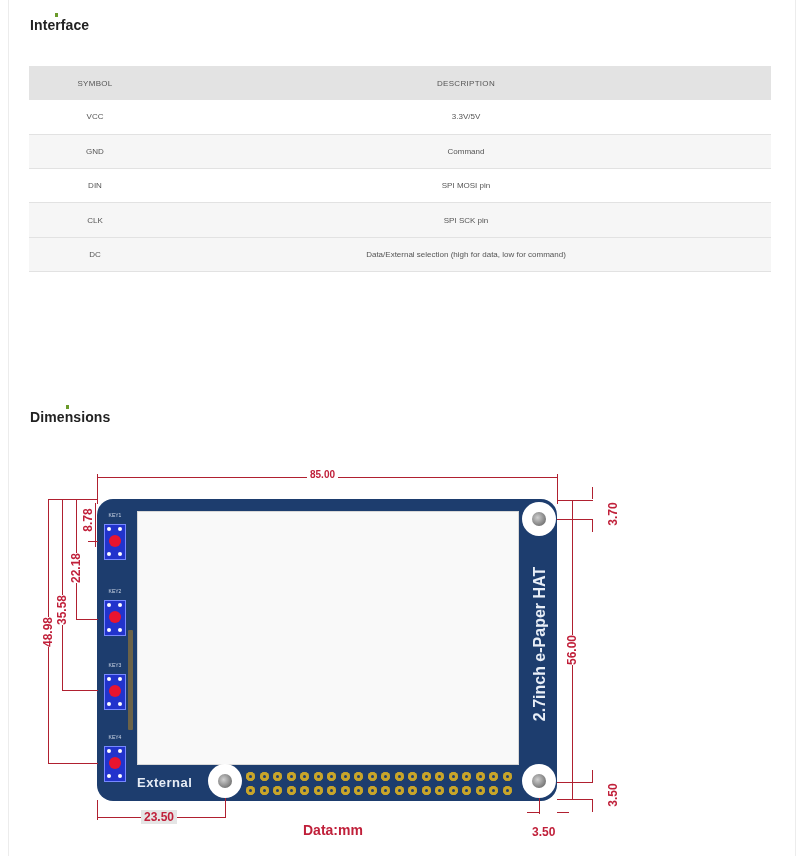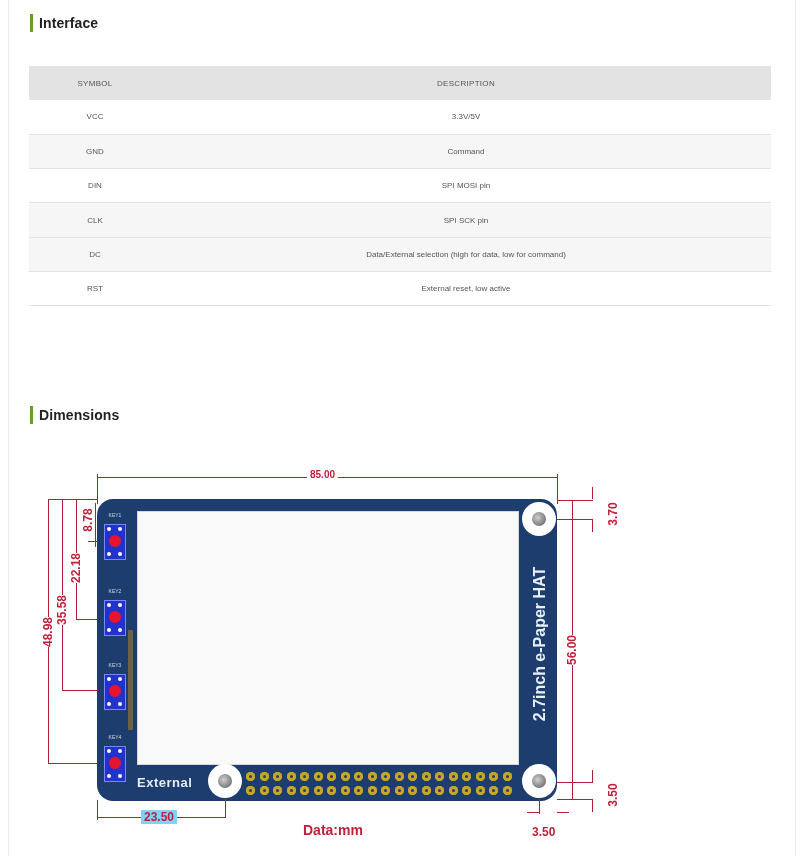--- a/index.html
+++ b/index.html
@@ -1,21 +1,21 @@
 <!DOCTYPE html>
 <html><head>
 <meta charset="utf-8">
 <style>
   * { box-sizing: border-box; margin: 0; padding: 0; }
   html, body { width: 800px; height: 856px; background: #ffffff; overflow: hidden; }
   body { font-family: "Liberation Sans", sans-serif; color: #333; position: relative; }
   .page-border-left { position: absolute; left: 8px; top: 0; width: 1px; height: 856px; background: #ececec; }
   .page-border-right { position: absolute; left: 795px; top: 0; width: 1px; height: 856px; background: #ececec; }
 
-  .section-title { position: absolute; left: 30px; height: 20px; display: flex; align-items: center; }
+  .section-title { position: absolute; left: 30px; height: 20px; display: flex; align-items: center; flex-direction: column; }
   .section-title .bar { width: 3px; height: 18px; background: #6a9a2a; margin-right: 6px; }
   .section-title .txt { font-size: 14px; font-weight: bold; color: #222; letter-spacing: 0.1px; }
 
   table.iface { position: absolute; left: 29px; top: 66px; width: 742px; border-collapse: collapse; font-size: 8px; color: #555; }
   table.iface th { background: #e3e3e3; height: 34px; font-weight: normal; font-size: 8px; color: #555; letter-spacing: 0.3px; }
   table.iface td { height: 34.3px; text-align: center; border-bottom: 1px solid #e2e2e2; }
   table.iface tr.alt td { background: #f6f6f6; }
   table.iface .col-sym { width: 132px; }
   .board { position: absolute; left: 97px; top: 59px; width: 460px; height: 302px; background: #1d3d6e; border-radius: 16px; }
   .screen { position: absolute; left: 137px; top: 71px; width: 382px; height: 254px; background: #f9f9f9; border: 1px solid #d8d8d8; }
@@ -70,24 +70,20 @@
       <td>SPI MOSI pin</td>
     </tr>
     <tr class="alt">
       <td>CLK</td>
       <td>SPI SCK pin</td>
     </tr>
     <tr class="alt">
       <td>DC</td>
       <td>Data/External selection (high for data, low for command)</td>
     </tr>
-    <tr>
-      <td>RST</td>
-      <td>External reset, low active</td>
-    </tr>
   </tbody>
 </table>
 
 <div class="section-title" style="top:405px;">
   <span class="bar"></span>
   <span class="txt">Dimensions</span>
 </div>
 
 <div style="position:absolute;left:0;top:0;width:800px;height:856px;pointer-events:none;">
 
@@ -220,16 +216,16 @@
   <div class="dim-lbl v" style="left:613px;top:795px;font-size:12px;">3.50</div>
 
   <div class="dim" style="left:539px;top:798px;width:1px;height:16px;"></div>
   <div class="dim" style="left:527px;top:812px;width:12px;height:1px;"></div>
   <div class="dim" style="left:557px;top:812px;width:12px;height:1px;"></div>
   <div class="dim-lbl" style="left:532px;top:825px;font-size:12px;">3.50</div>
 
   <div class="dim" style="left:97px;top:800px;width:1px;height:20px;"></div>
   <div class="dim" style="left:225px;top:798px;width:1px;height:20px;"></div>
   <div class="dim" style="left:98px;top:817px;width:127px;height:1px;"></div>
-  <div class="dim-lbl" style="left:141px;top:810px;background:#7dd3fc;padding:0 3px;font-size:12px;">23.50</div>
+  <div class="dim-lbl" style="left:141px;top:810px;background:#e5e5e5;padding:0 3px;font-size:12px;">23.50</div>
 
   <div class="unit" style="top:822px;">Data:mm</div>
 </div>
 
 </body></html>

